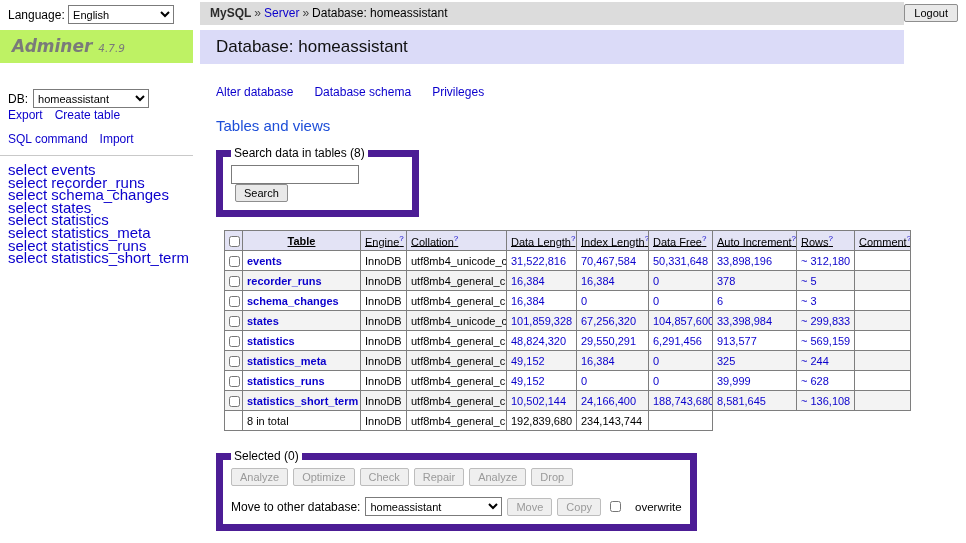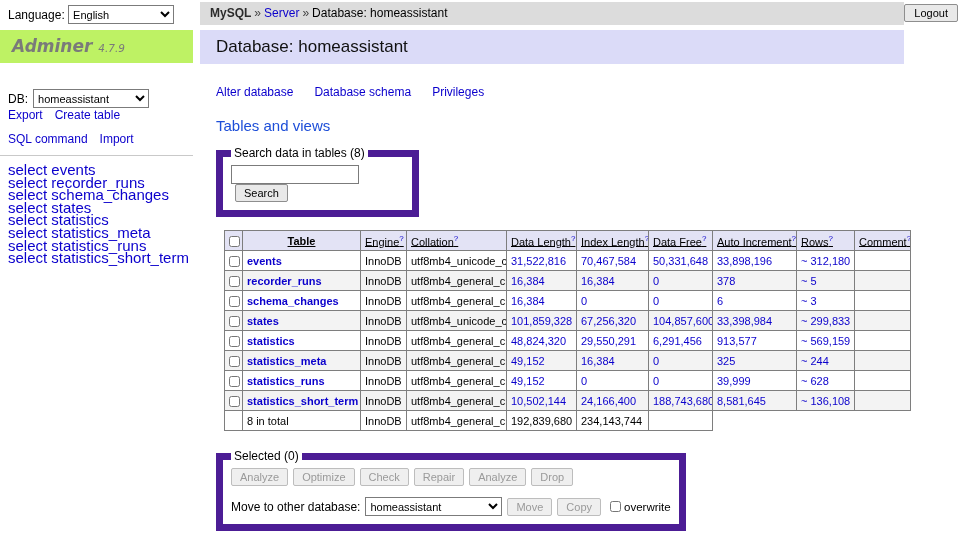--- a/index.html
+++ b/index.html
@@ -81,21 +81,21 @@
   td.tname a { font-weight:bold; }
   td.c-check, th.c-check { text-align:center; padding:2px 1px; }
   input[type=checkbox] { width:11px; height:11px; vertical-align:middle; }
   tfoot .total-label { font-weight:bold; }
   tfoot td.nb { border:none; background:#fff; }
 
   .selectedset { margin:18px 0 0 16px; width:403px; }
   .btnrow { display:flex; gap:5px; }
   .moverow { margin-top:11px; display:flex; align-items:center; gap:5px; font-size:12px; white-space:nowrap; }
   .moverow select { width:137px; height:19px; }
-  .ovw { display:flex; align-items:center; gap:3px; margin-left:4px; font-size:11.5px; }
+  .ovw { display:flex; align-items:center; gap:14px; margin-left:4px; font-size:11.5px; }
 
   .bottomlinks { margin:17px 0 0 16px; font-size:12px; }
   .bottomlinks a { margin-right:26px; }
 </style>
 </head>
 <body>
 
 <div class="topbar">
   <div class="langbox">
     <span>Language:</span>

